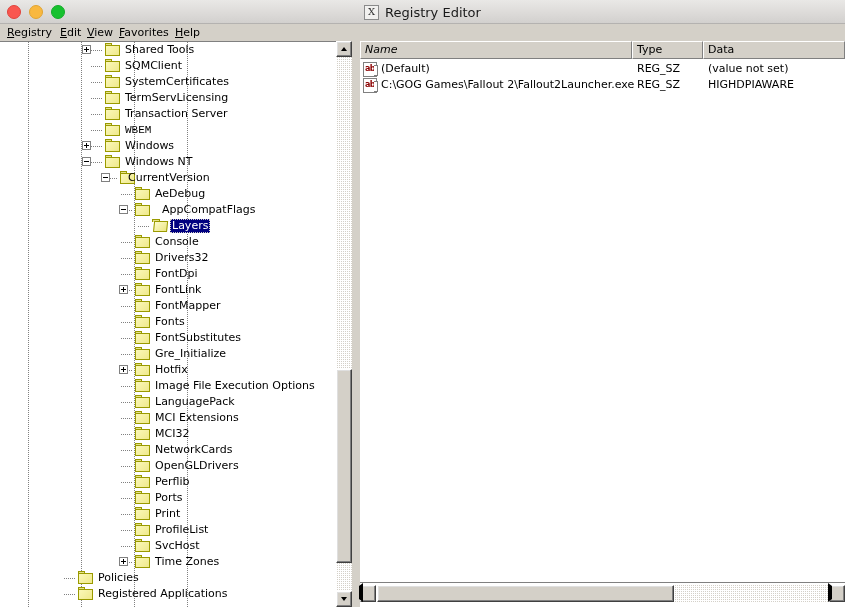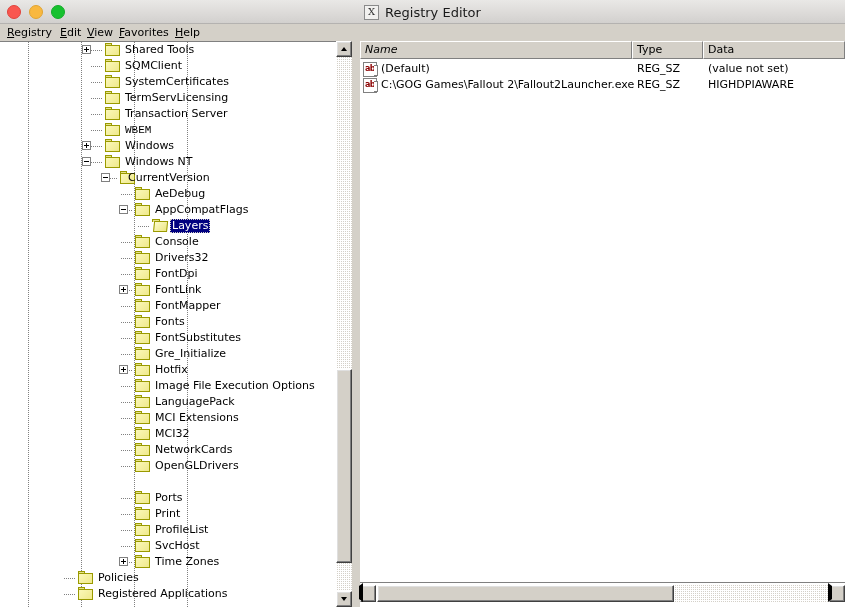--- a/index.html
+++ b/index.html
@@ -281,21 +281,21 @@
           </div>
           <span class="lbl" style="left: 153px;">AeDebug</span>
         </div>
         <div class="row" style="top: 160px; width: 336px;">
           <div class="hstub" style="left: 121px; top: 8px; width: 12px;"></div>
           <div class="pm" style="left: 119px; top: 3px;"></div>
           <div class="fold" style="left: 135px; top: 1px;">
             <span class="tab"></span>
             <span class="body"></span>
           </div>
-          <span class="lbl" style="left: 153px;">AppCompatFlags</span>
+          <span class="lbl" style="left: 160px;">AppCompatFlags</span>
         </div>
         <div class="row sel" style="top: 176px; width: 336px;">
           <div class="hstub" style="left: 138px; top: 8px; width: 12px;"></div>
           <div class="fold open" style="left: 152px; top: 1px;">
             <span class="tab"></span>
             <span class="body"></span>
           </div>
           <span class="lbl" style="left: 170px;">Layers</span>
         </div>
         <div class="row" style="top: 192px; width: 336px;">
@@ -412,20 +412,28 @@
           </div>
           <span class="lbl" style="left: 153px;">NetworkCards</span>
         </div>
         <div class="row" style="top: 416px; width: 336px;">
           <div class="hstub" style="left: 121px; top: 8px; width: 12px;"></div>
           <div class="fold" style="left: 135px; top: 1px;">
             <span class="tab"></span>
             <span class="body"></span>
           </div>
           <span class="lbl" style="left: 153px;">OpenGLDrivers</span>
+        </div>
+        <div class="row" style="top: 432px; width: 336px;">
+          <div class="hstub" style="left: 121px; top: 8px; width: 12px;"></div>
+          <div class="fold" style="left: 135px; top: 1px;">
+            <span class="tab"></span>
+            <span class="body"></span>
+          </div>
+          <span class="lbl" style="left: 153px;">Perflib</span>
         </div>
         <div class="row" style="top: 448px; width: 336px;">
           <div class="hstub" style="left: 121px; top: 8px; width: 12px;"></div>
           <div class="fold" style="left: 135px; top: 1px;">
             <span class="tab"></span>
             <span class="body"></span>
           </div>
           <span class="lbl" style="left: 153px;">Ports</span>
         </div>
         <div class="row" style="top: 464px; width: 336px;">

